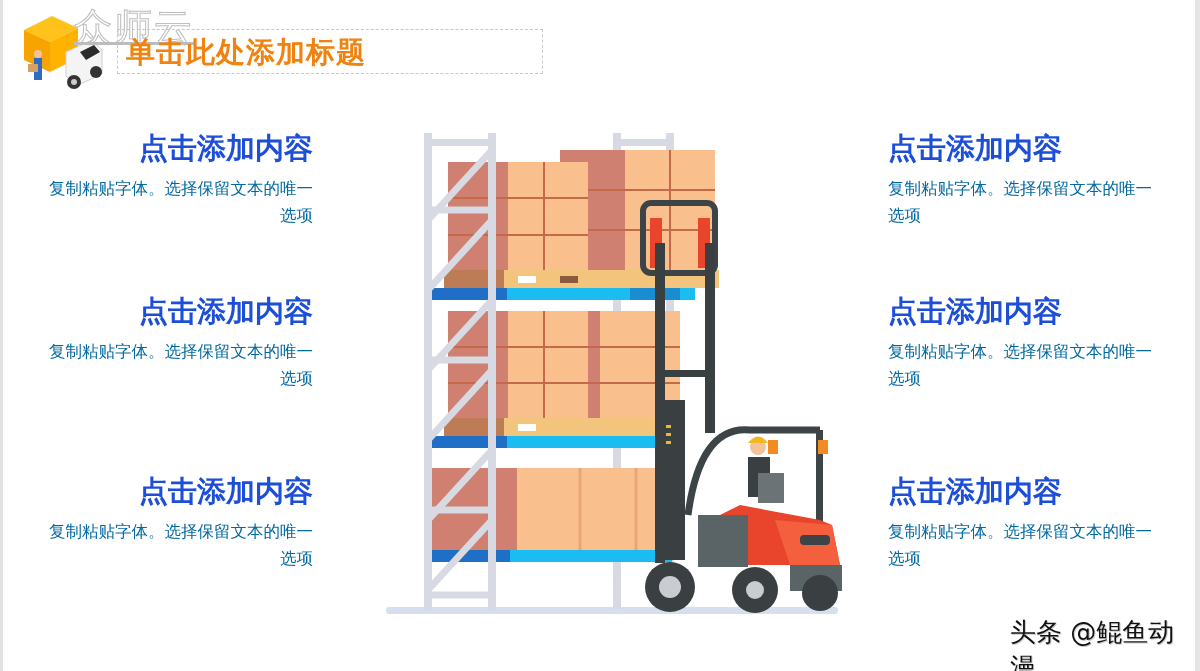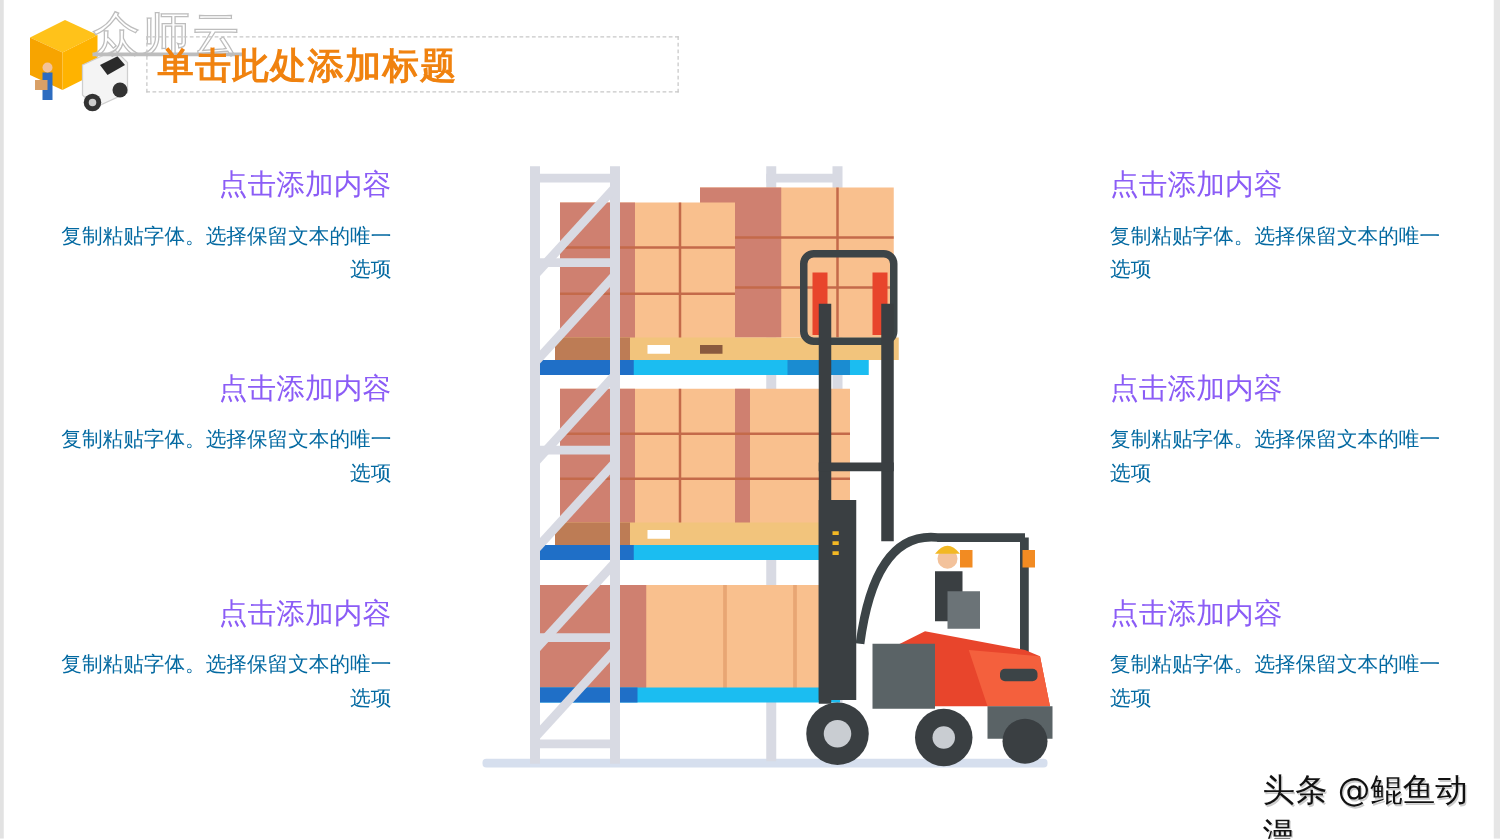--- a/index.html
+++ b/index.html
@@ -8,21 +8,21 @@
   .edge-left { position:absolute; left:0; top:0; width:3px; height:671px; background:#e2e2e2; }
   .edge-right { position:absolute; left:1195px; top:0; width:5px; height:671px; background:#e6e6e6; }
   .logo { position:absolute; left:22px; top:12px; width:82px; height:80px; }
   .watermark { position:absolute; left:74px; top:2px; font-size:38px; color:transparent;
                -webkit-text-stroke:1px #bdbdbd; letter-spacing:2px; font-weight:300;text-decoration:underline; }
   .title-box { position:absolute; left:117px; top:29px; width:426px; height:45px;
                border:1px dashed #c8c8c8; box-sizing:border-box; }
   .title-text { position:absolute; left:126px; top:30px; font-size:29px; font-weight:bold;
                 color:#f0820f; letter-spacing:1px; line-height:44px; }
   .item { position:absolute; width:265px; }
-  .item .h { font-size:23px; font-weight:normal; color:#8b5cf6; line-height:30px; margin-bottom:12px; }
+  .item .h { font-size:29px; font-weight:bold; color:#1d4ed8; line-height:30px; margin-bottom:12px; }
   .item .p { font-size:16.5px; color:#0369a1; line-height:27px; }
   .left { text-align:right; }
   .right { text-align:left; }
   .illus { position:absolute; left:380px; top:125px; width:470px; height:495px; }
   .footer { position:absolute; left:962px; top:615px; font-size:26px; color:#111;
             text-shadow: 1px 1px 0 #ccc; margin-left: 48px; }
 </style>
 </head>
 <body>
 

